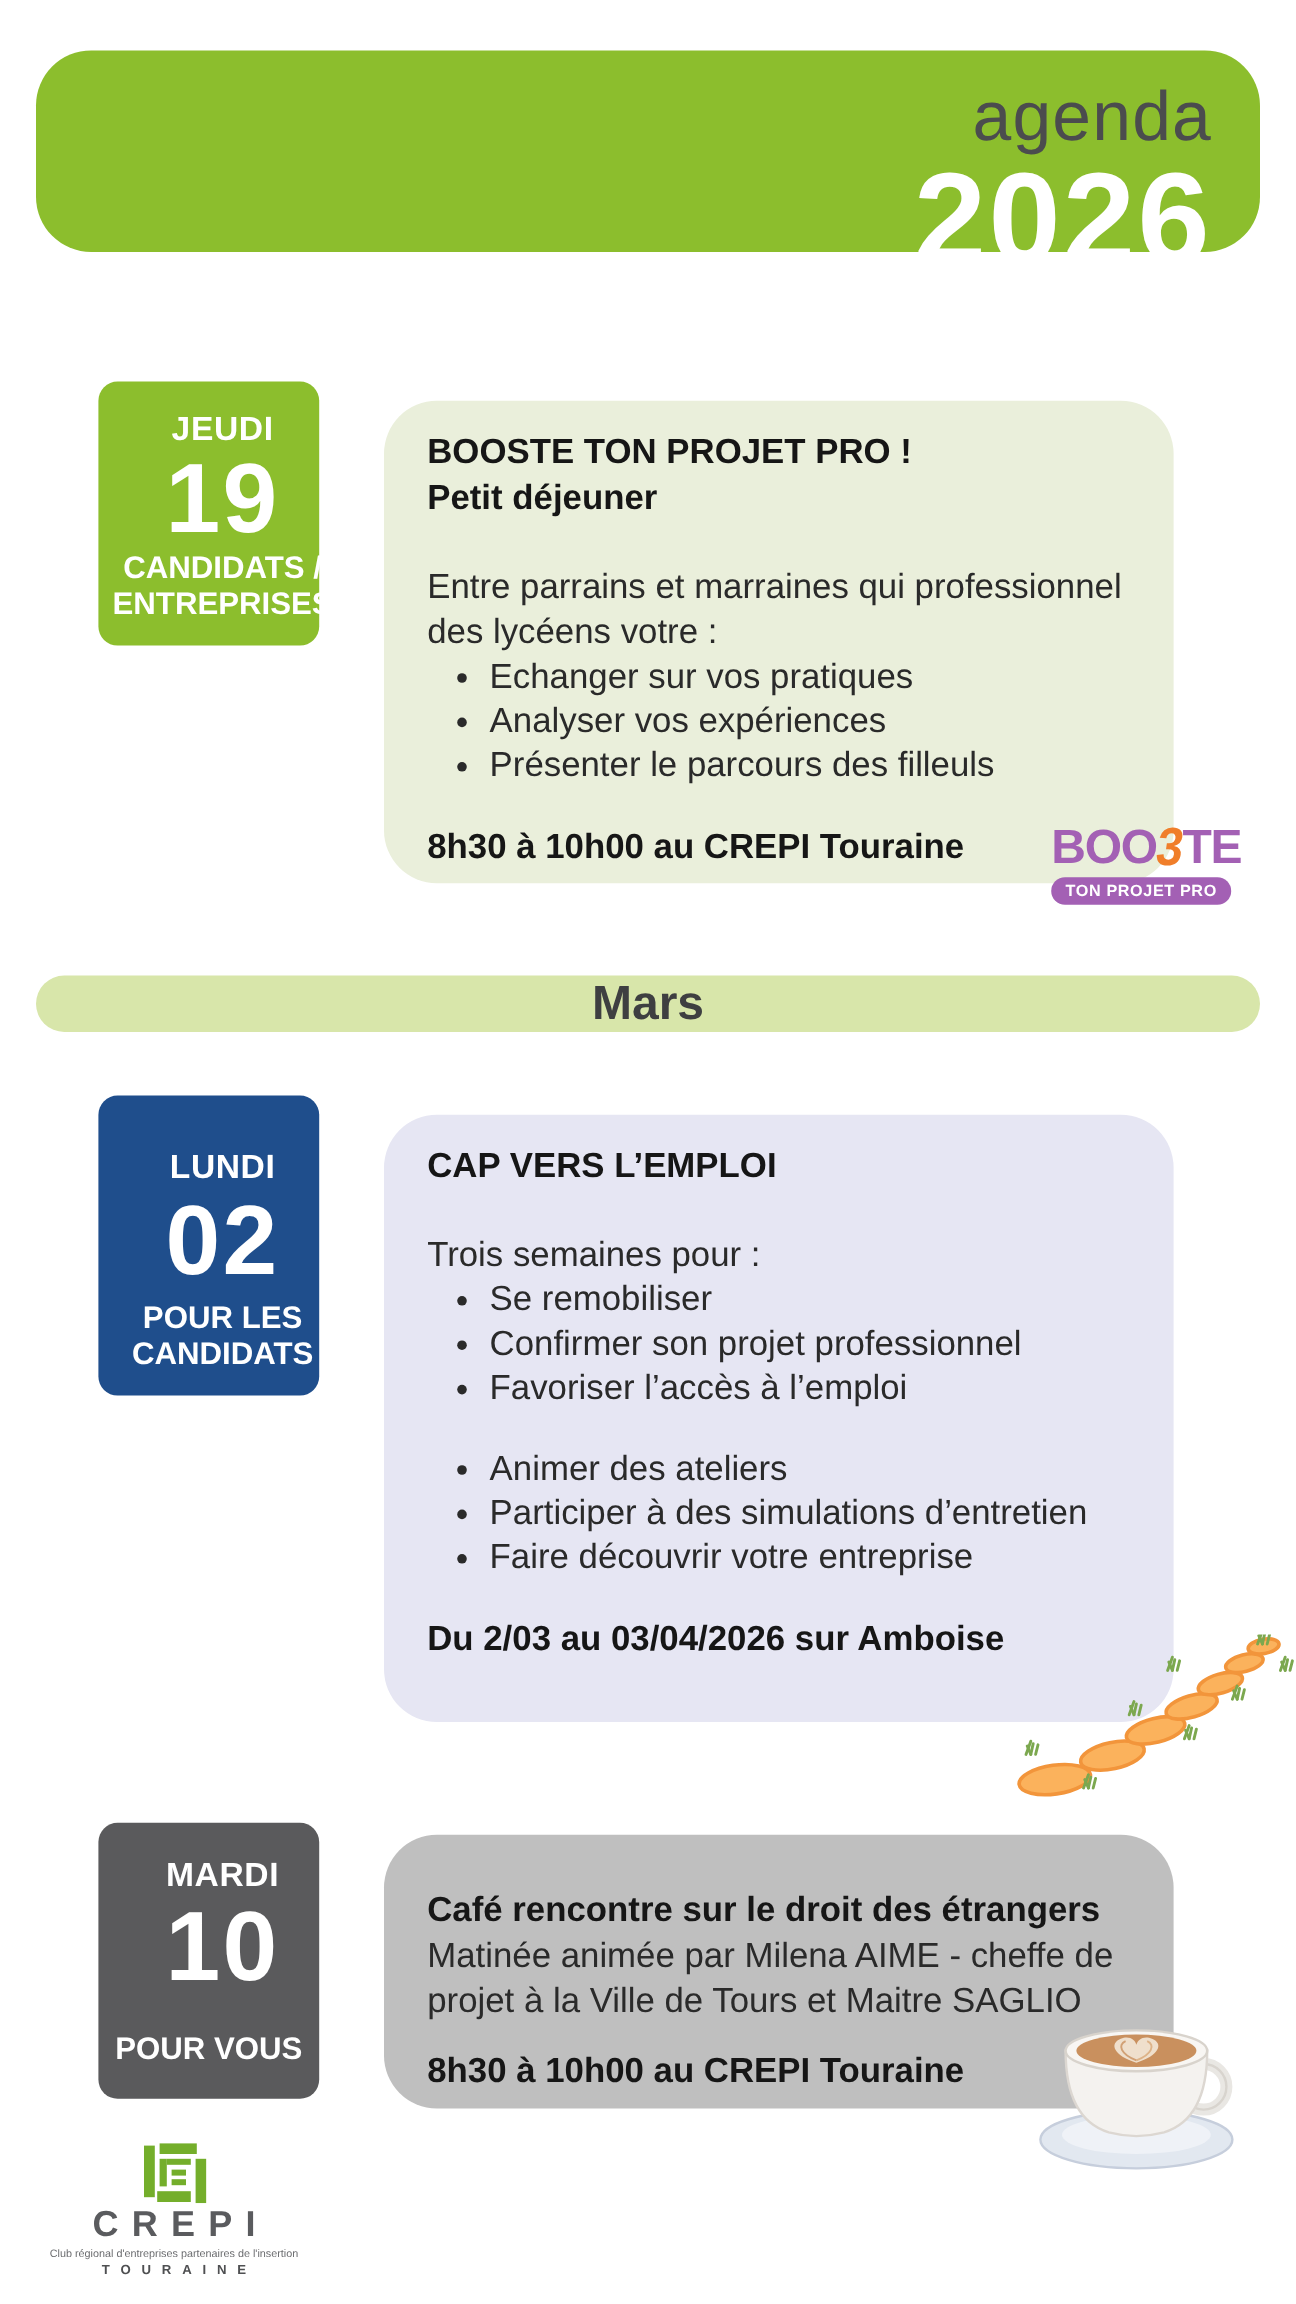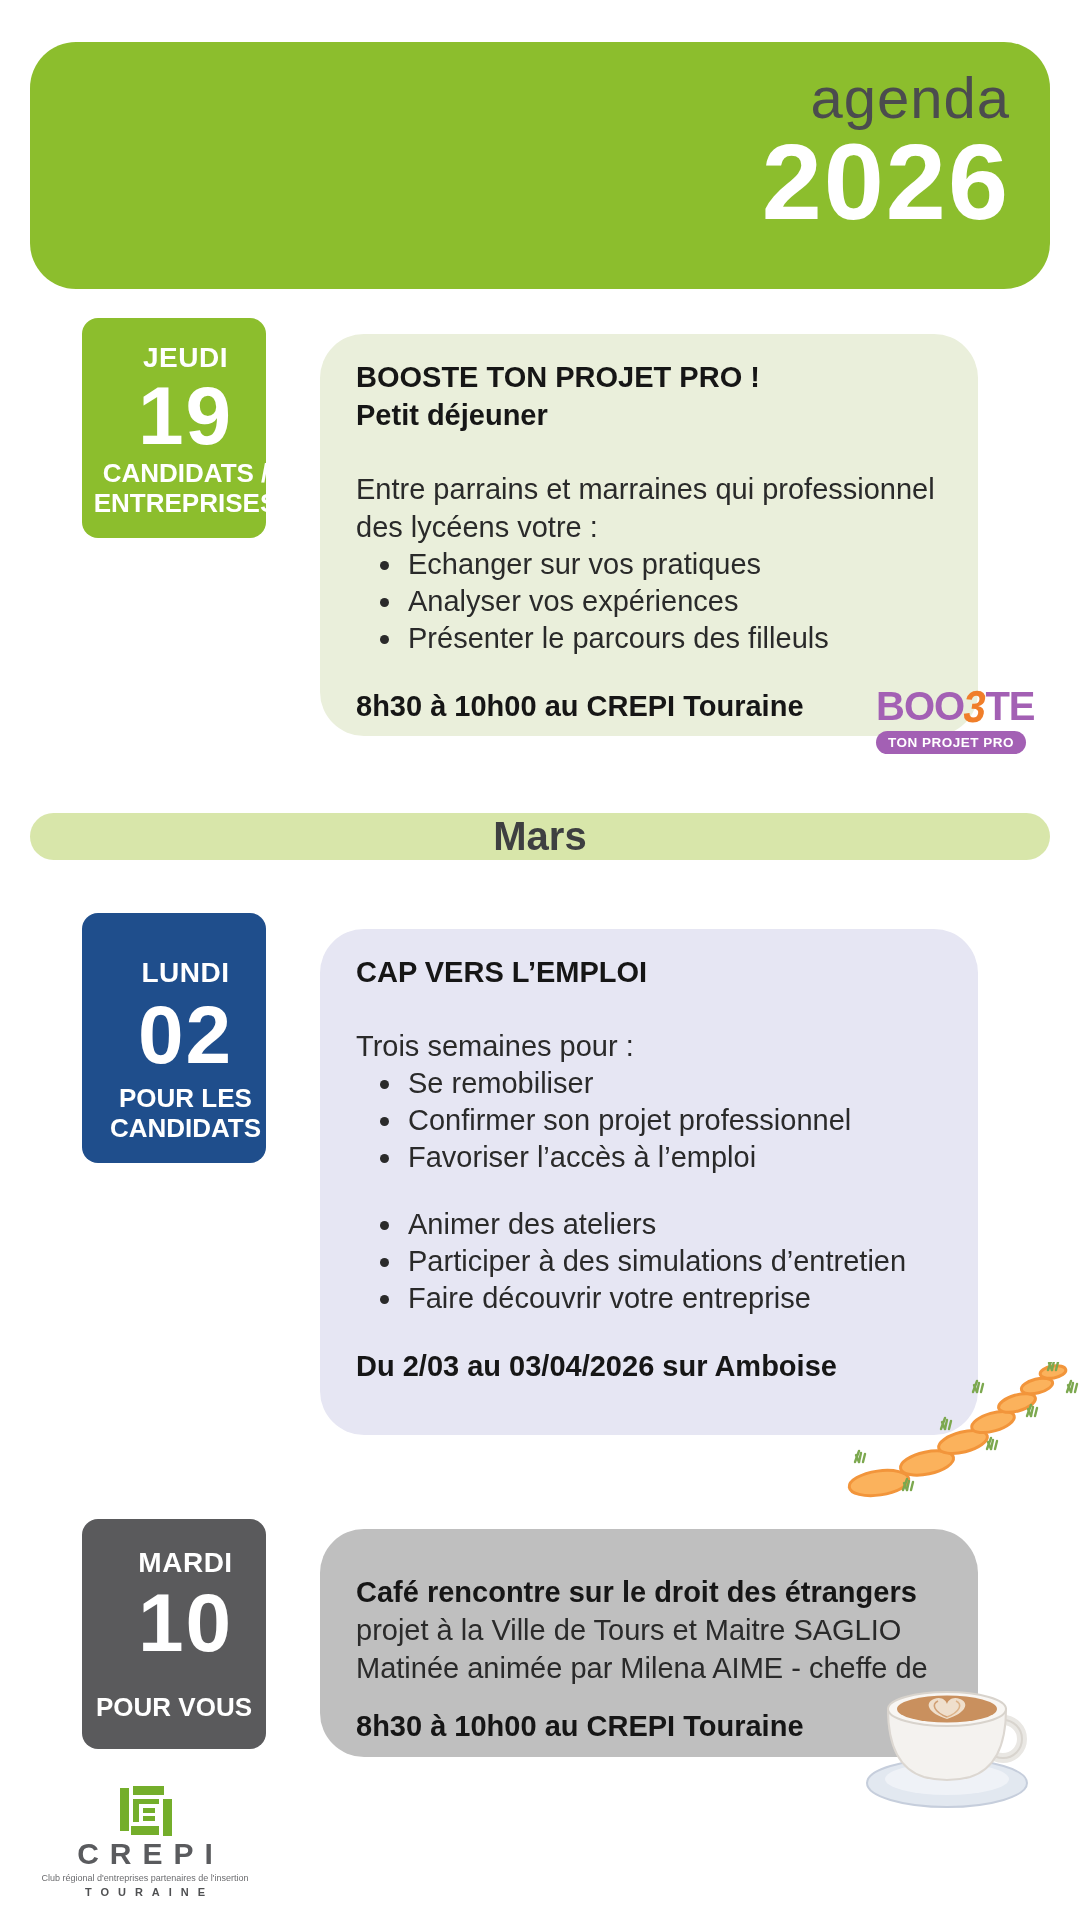--- a/index.html
+++ b/index.html
@@ -2,21 +2,21 @@
 <html lang="fr"><head>
 <meta charset="utf-8">
 <style>
   html,body{margin:0;padding:0;background:#ffffff;}
   .page{
     position:relative;width:1080px;height:1920px;background:#ffffff;overflow:hidden;
     font-family:"Liberation Sans","DejaVu Sans",sans-serif;color:#262626;
   }
   
   .header{
-    position:absolute;left:30px;top:42px;width:1020px;height:247px;
+    position:absolute;left:30px;top:42px;width:1020px;height:168px;
     background:#8CBE2D;border-radius:46px;box-sizing:border-box;
     text-align:right;padding:26px 40px 0 0;
   }
   .header .kicker{font-size:58px;color:#4B4C4E;font-weight:400;letter-spacing:1px;line-height:1.05;}
   .header .year{font-size:108px;color:#ffffff;font-weight:700;line-height:0.95;margin-top:2px;letter-spacing:2px;padding-left:22px;}
   
   .badge{
     position:absolute;left:82px;width:184px;border-radius:16px;color:#ffffff;
     text-align:center;box-sizing:border-box;display:flex;flex-direction:column;align-items:center;padding-left:23px;
   }
@@ -163,22 +163,22 @@
     <use href="#tuft" x="222" y="18"></use>
   </svg>
 
   <div class="badge badge-3">
     <div class="day">MARDI</div>
     <div class="num">10</div>
     <div class="aud">POUR VOUS</div>
   </div>
   <div class="card card-3">
     <div class="strong">Café rencontre sur le droit des étrangers</div>
+    <div>Matinée animée par Milena AIME - cheffe de</div>
     <div>projet à la Ville de Tours et Maitre SAGLIO</div>
-    <div>Matinée animée par Milena AIME - cheffe de</div>
     <div class="gap20"></div>
     <div class="strong">8h30 à 10h00 au CREPI Touraine</div>
   </div>
 
   <svg class="coffee-art" viewBox="0 0 195 150" xmlns="http://www.w3.org/2000/svg">
     <ellipse cx="97" cy="118" rx="80" ry="24" fill="#E2E8F0" stroke="#C6CEDC" stroke-width="2"></ellipse>
     <ellipse cx="97" cy="114" rx="62" ry="16" fill="#EFF2F7"></ellipse>
     <circle cx="153" cy="74" r="19" fill="none" stroke="#E9E7E3" stroke-width="10"></circle>
     <circle cx="153" cy="74" r="19" fill="none" stroke="#D8D4CE" stroke-width="2"></circle>
     <path d="M38 44 L156 44 C156 78 146 104 120 112 C105 116 89 116 74 112 C48 104 38 78 38 44 Z" fill="#F4F2EF" stroke="#DCD7D1" stroke-width="2"></path>

